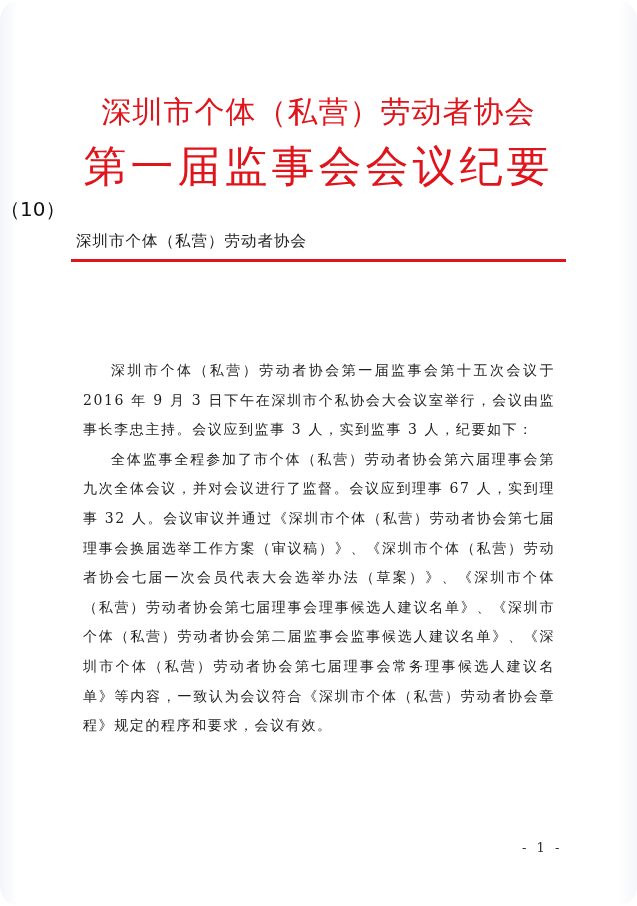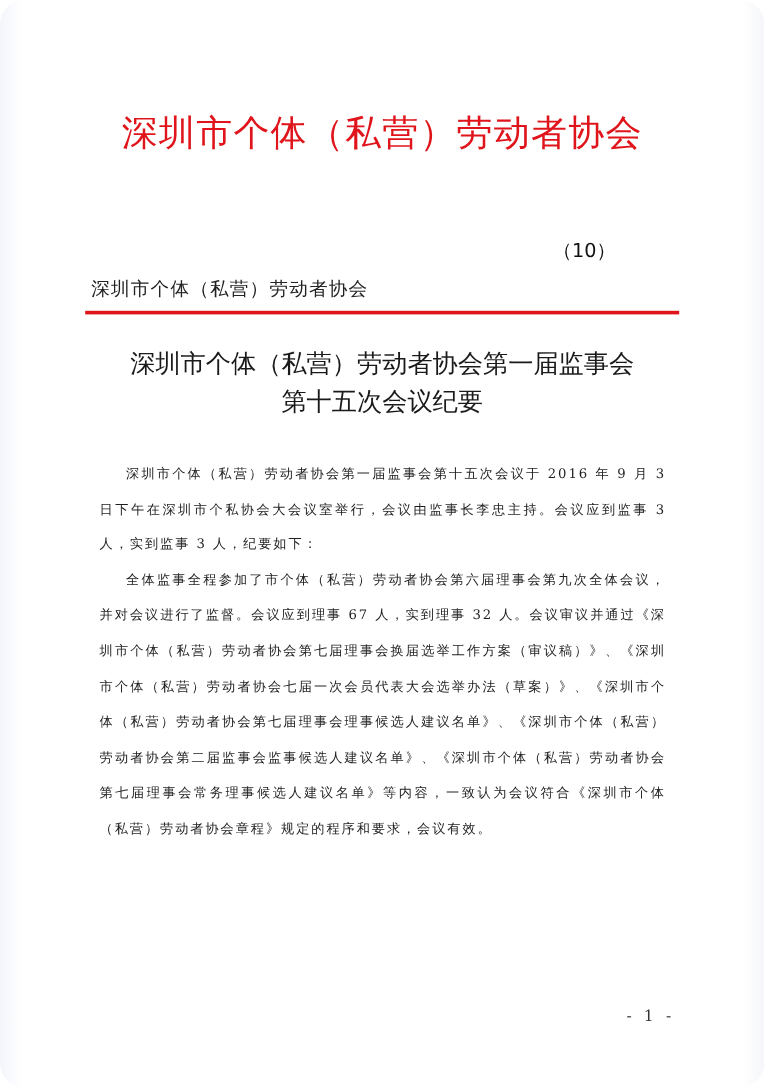--- a/index.html
+++ b/index.html
@@ -41,23 +41,23 @@
     color: #e0141b;
     font-family: "DejaVu Sans", "Liberation Sans", sans-serif;
     font-size: 43px;
     letter-spacing: 4px;
     line-height: 56px;
   }
   .issue-no {
     position: absolute;
     left: 0; width: 513px;
     top: 197px;
-    text-align: right;
+    text-align: left;
     font-family: "DejaVu Sans", "Liberation Sans", sans-serif;
-    font-size: 16px;
+    font-size: 20px;
     color: #111;
     line-height: 24px;
   }
   .header-row {
     position: absolute;
     left: 76px; right: 74px;
     top: 229px;
     height: 24px;
     font-size: 15.5px;
     line-height: 24px;
@@ -89,22 +89,22 @@
     text-align: center;
     font-family: "DejaVu Sans", "Liberation Sans", sans-serif;
     font-size: 21px;
     line-height: 32px;
     color: #1a1a1a;
   }
   .body {
     position: absolute;
     left: 83px;
     width: 472px;
-    top: 380px;
-    font-size: 11px;
+    top: 356px;
+    font-size: 14px;
     line-height: 29.6px;
     color: #1f1f1f;
     text-align: justify;
     letter-spacing: 1.6px;
   }
   .body p {
     margin: 0;
     text-indent: 2em;
   }
   .page-no {
@@ -115,32 +115,29 @@
     color: #333;
     letter-spacing: 3px;
   }
 </style>
 </head>
 <body>
 
 <div class="page">
 
   <div class="red-title-1">深圳市个体（私营）劳动者协会</div>
+  <div class="red-title-2">第一届监事会会议纪要</div>
   <div class="issue-no">（10）</div>
 
   <div class="header-row">
     <span class="header-org">深圳市个体（私营）劳动者协会</span>
   </div>
 
   <div class="red-rule"></div>
 
-  <div class="doc-title">
-    <div>深圳市个体（私营）劳动者协会第一届监事会</div>
-    <div>第十五次会议纪要</div>
-  </div>
 
   <div class="body">
     <p>深圳市个体（私营）劳动者协会第一届监事会第十五次会议于 2016 年 9 月 3 日下午在深圳市个私协会大会议室举行，会议由监事长李忠主持。会议应到监事 3 人，实到监事 3 人，纪要如下：</p>
     <p>全体监事全程参加了市个体（私营）劳动者协会第六届理事会第九次全体会议，并对会议进行了监督。会议应到理事 67 人，实到理事 32 人。会议审议并通过《深圳市个体（私营）劳动者协会第七届理事会换届选举工作方案（审议稿）》、《深圳市个体（私营）劳动者协会七届一次会员代表大会选举办法（草案）》、《深圳市个体（私营）劳动者协会第七届理事会理事候选人建议名单》、《深圳市个体（私营）劳动者协会第二届监事会监事候选人建议名单》、《深圳市个体（私营）劳动者协会第七届理事会常务理事候选人建议名单》等内容，一致认为会议符合《深圳市个体（私营）劳动者协会章程》规定的程序和要求，会议有效。</p>
   </div>
 
   <div class="page-no">- 1 -</div>
 
 </div>
 

